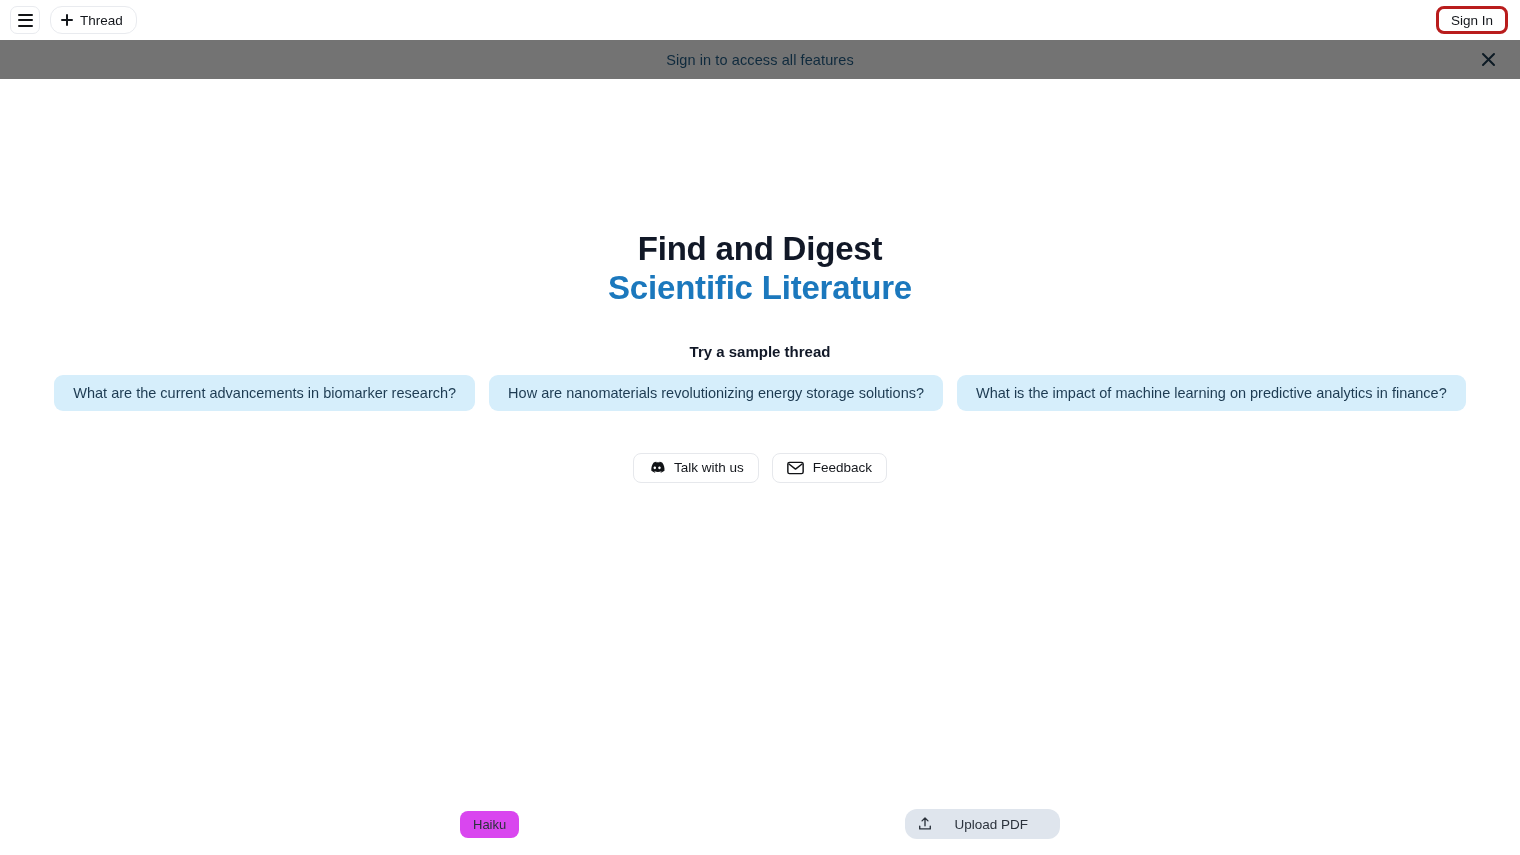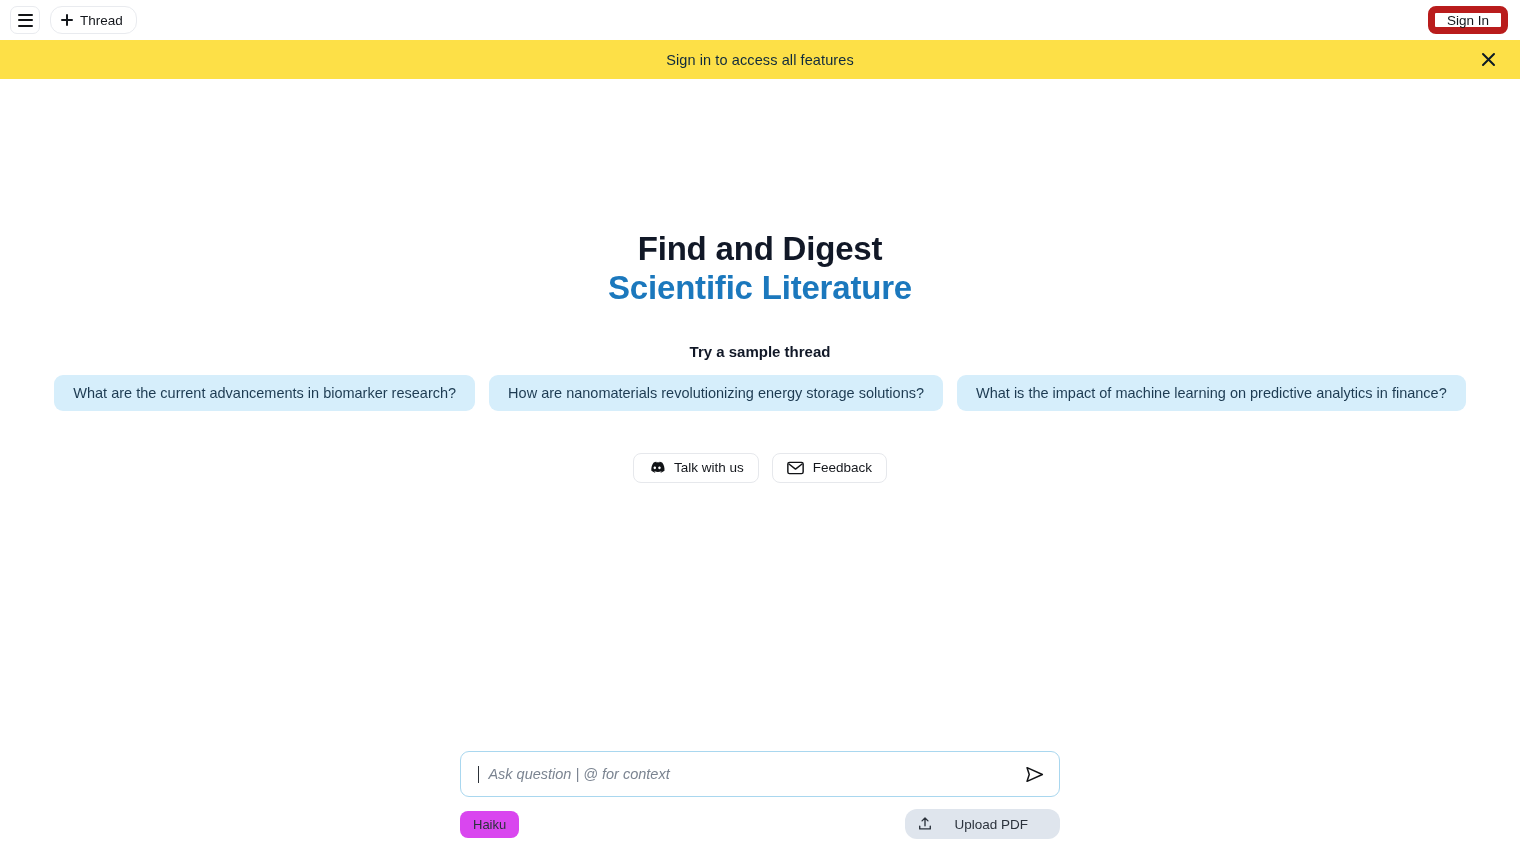--- a/index.html
+++ b/index.html
@@ -94,36 +94,36 @@
     position: absolute;
     background: #14171c;
     border-radius: 1px;
   }
   .plus-icon::before { left: 0; top: 5px; width: 12px; height: 1.8px; }
   .plus-icon::after { top: 0; left: 5px; height: 12px; width: 1.8px; }
 
   .signin-btn {
     height: 28px;
     padding: 0 12px;
-    border: 7px solid #b91c1c;
+    border: 3px solid #b91c1c;
     border-radius: 8px;
     background: #ffffff;
     font-size: 13.5px;
     font-weight: 500;
     color: #14171c;
     cursor: pointer;
     font-family: "Liberation Sans", sans-serif;
   }
 
   
   .banner {
     position: relative;
     height: 39px;
     flex: 0 0 39px;
-    background: #fde047;
+    background: #737373;
     display: flex;
     align-items: center;
     justify-content: center;
   }
 
   .banner-text {
     font-size: 14.5px;
     color: #0f2a3d;
     letter-spacing: 0.1px;
   }
@@ -366,29 +366,20 @@
       <button class="link-btn">
         <svg class="ico" width="17" height="14" viewBox="0 0 20 16">
           <rect x="1" y="1.4" width="18" height="13.2" rx="2" fill="none" stroke="#111316" stroke-width="1.7"></rect>
           <path d="M1.9 3 L10 9.3 L18.1 3" fill="none" stroke="#111316" stroke-width="1.7" stroke-linejoin="round"></path>
         </svg>
         <span>Feedback</span>
       </button>
     </div>
 
     <div class="composer">
-      <div class="input-wrap">
-        <span class="caret"></span>
-        <span class="placeholder">Ask question | @ for context</span>
-        <button class="send-btn">
-          <svg class="ico" width="21" height="21" viewBox="0 0 24 24">
-            <path d="M3.5 4.2 L21 12 L3.5 19.8 L6 12 Z" fill="none" stroke="#111316" stroke-width="1.7" stroke-linejoin="round"></path>
-          </svg>
-        </button>
-      </div>
       <div class="composer-footer">
         <button class="model-pill">Haiku</button>
         <button class="upload-btn">
           <svg class="ico" width="16" height="16" viewBox="0 0 20 20">
             <path d="M10 2.6 L10 12.2 M6.3 6.1 L10 2.4 L13.7 6.1" fill="none" stroke="#2b323c" stroke-width="1.7" stroke-linecap="round" stroke-linejoin="round"></path>
             <path d="M3.4 12.6 L3.4 16.1 L16.6 16.1 L16.6 12.6" fill="none" stroke="#2b323c" stroke-width="1.7" stroke-linecap="round" stroke-linejoin="round"></path>
           </svg>
           <span>Upload PDF</span>
         </button>
       </div>

